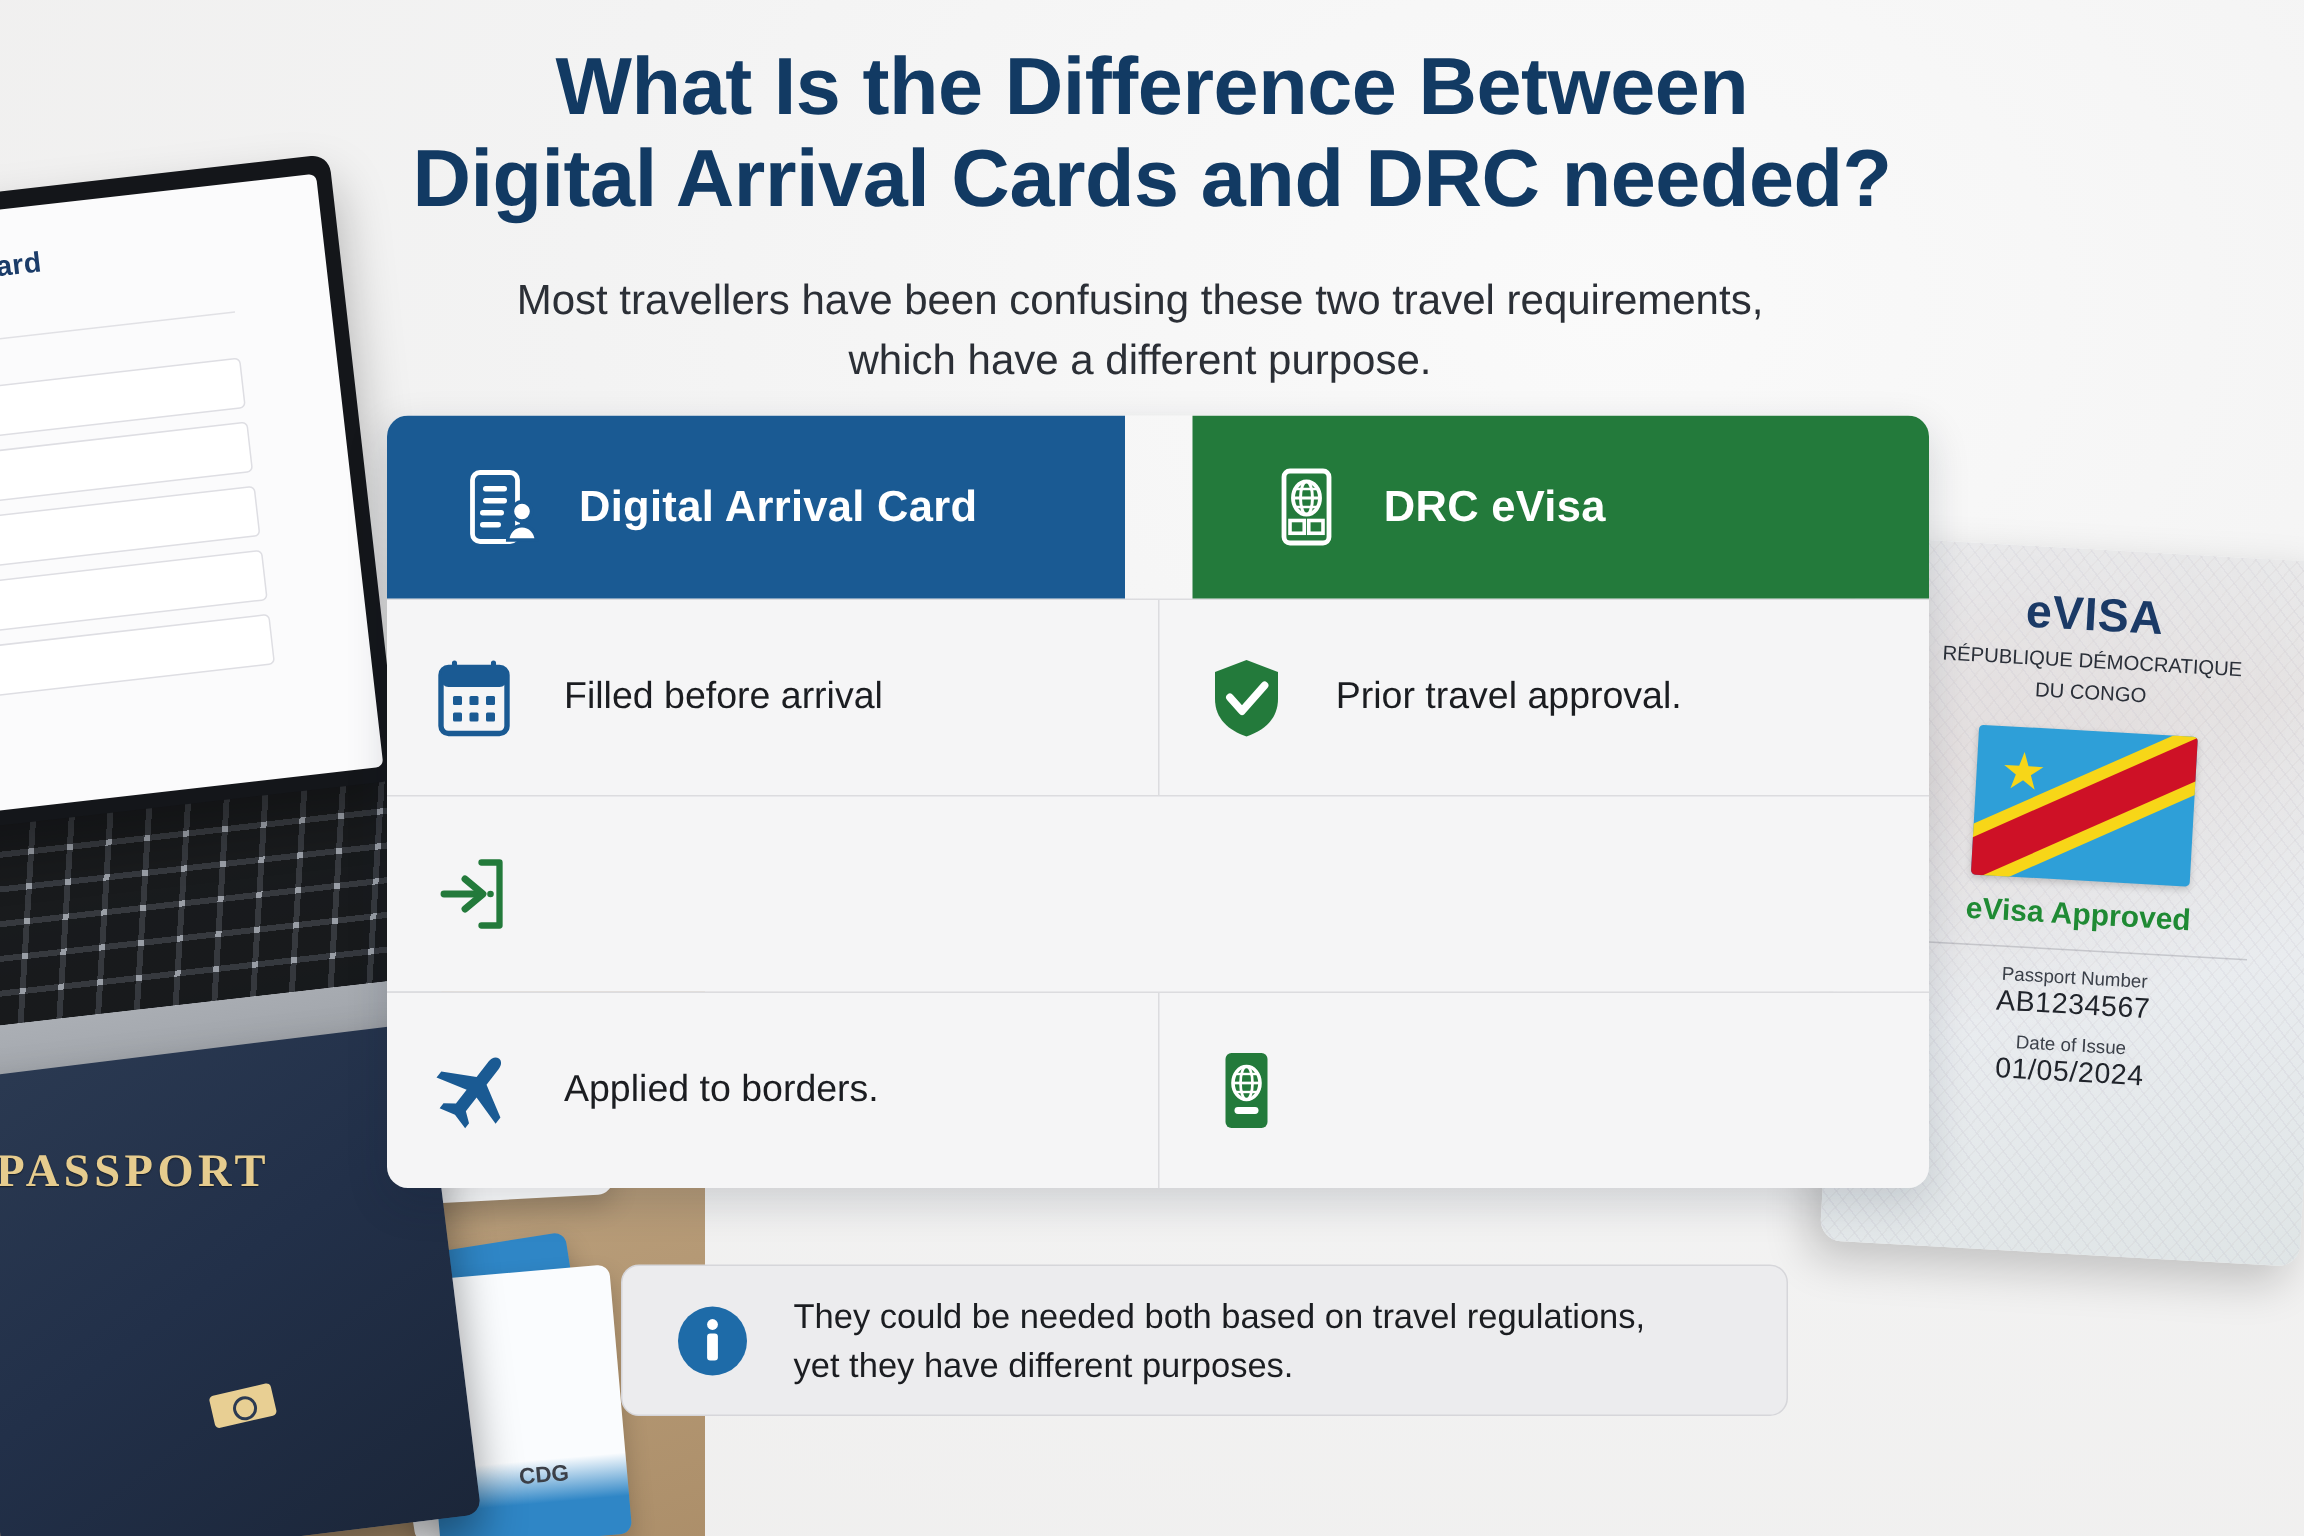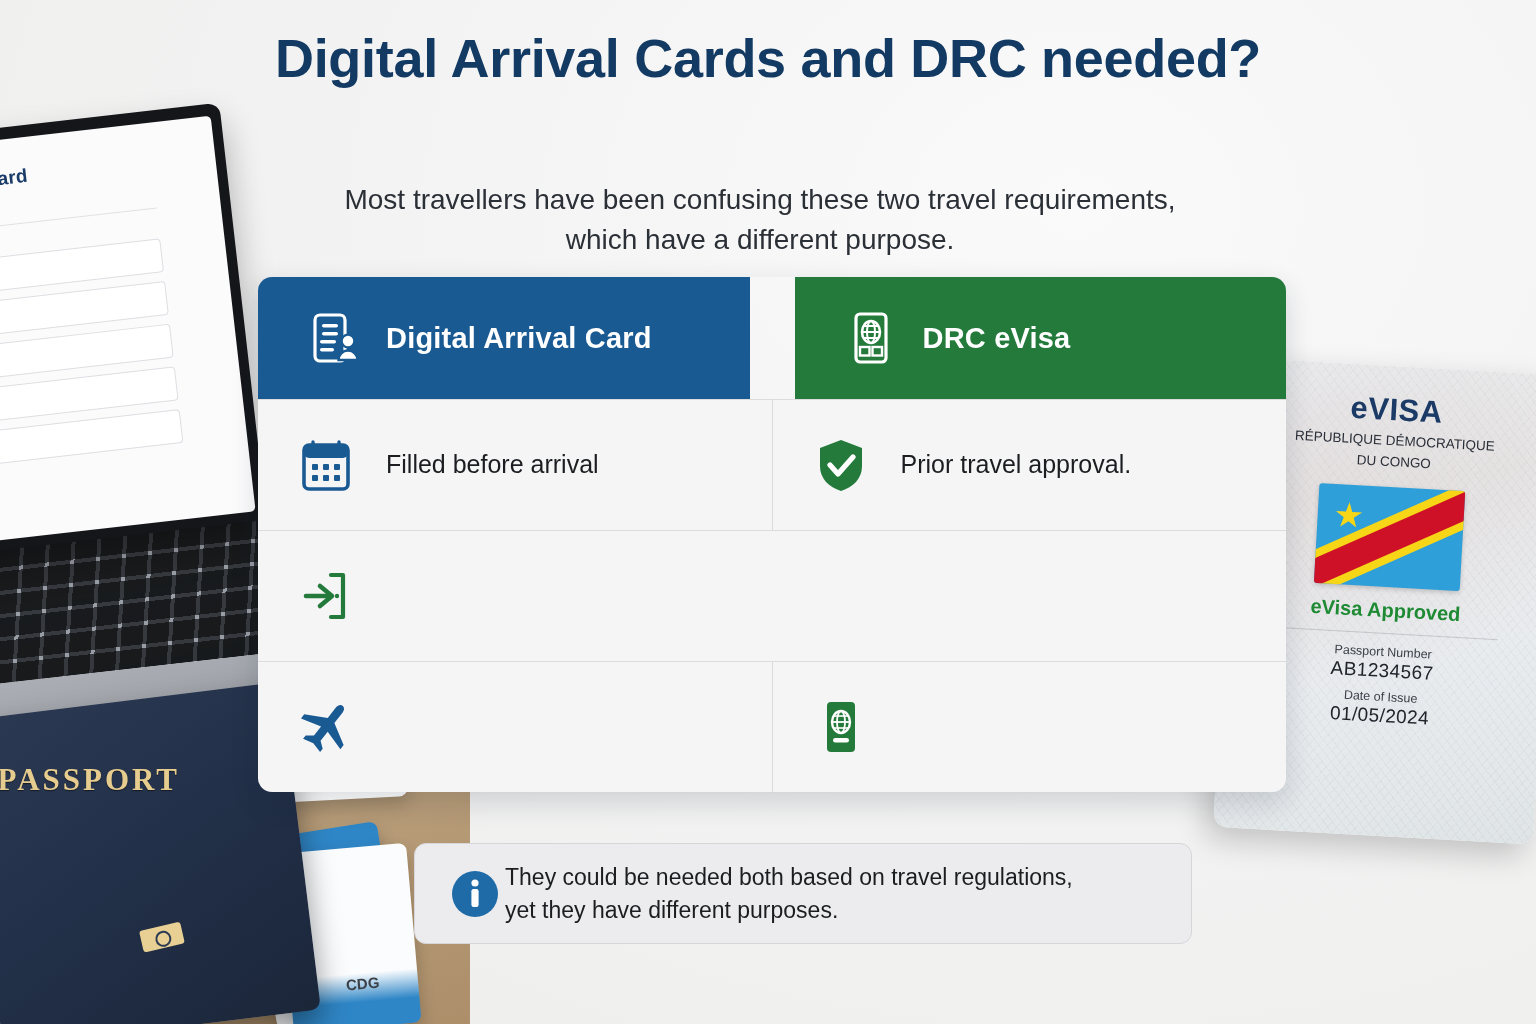--- a/index.html
+++ b/index.html
@@ -102,30 +102,30 @@
   .table{position:absolute;left:258px;top:277px;width:1028px;
     border-radius:14px;overflow:hidden;
     box-shadow:0 10px 28px rgba(20,30,50,.16);}
   .thead{display:flex;}
   .th{flex:1;display:flex;align-items:center;gap:22px;padding:27px 0 27px 46px;
     box-sizing:border-box;min-height:122px;}
   .th.blue{background:#1a5a93;}
   .th.green{background:#237a3b;margin-left:45px;}
   .th-label{color:#fff;font-size:29px;font-weight:700;letter-spacing:.2px;}
   .trow{display:flex;background:#f5f5f6;border-top:1px solid #dcdcdf;}
-  .td{flex:1;display:flex;align-items:center;gap:30px;padding:26px 22px 26px 38px;
+  .td{flex:1;display:flex;align-items:center;gap:30px;padding:26px 22px 26px 28px;
     box-sizing:border-box;min-height:130px;}
   .td + .td{border-left:1px solid #dcdcdf;}
   .cell-text{font-size:25px;color:#1b1d21;line-height:1.34;}
   .icon-wrap{width:60px;min-width:60px;height:60px;display:flex;align-items:center;justify-content:center;}
 
   
   .note{position:absolute;left:414px;top:843px;width:778px;height:101px;
     background:#ececee;border:1px solid #d6d6da;border-radius:12px;
-    display:flex;align-items:center;padding:0 30px;box-sizing:border-box;}
+    display:flex;align-items:center;gap:24px;padding:0 30px;box-sizing:border-box;}
   .note-text{font-size:23px;color:#1b1d21;line-height:1.40;}
 
   
   .title{position:absolute;left:0;right:0;top:28px;text-align:center;
     font-size:54px;line-height:1.13;font-weight:700;color:#123a63;letter-spacing:-.3px;}
   .subtitle{position:absolute;left:0;right:16px;top:180px;text-align:center;
     font-size:28px;line-height:1.42;color:#2b2f36;}
 </style>
 </head>
 <body>
@@ -180,20 +180,21 @@
       <div class="evisa-approved">eVisa Approved</div>
       <div class="evisa-rule"></div>
       <div class="evisa-lbl">Passport Number</div>
       <div class="evisa-val">AB1234567</div>
       <div class="evisa-lbl">Date of Issue</div>
       <div class="evisa-val">01/05/2024</div>
     </div>
   </div>
 
   <div class="title">
+    <div>What Is the Difference Between</div>
     <div>Digital Arrival Cards and DRC needed?</div>
   </div>
   <div class="subtitle">
     <div>Most travellers have been confusing these two travel requirements,</div>
     <div>which have a different purpose.</div>
   </div>
 
   <div class="table">
 
     <div class="thead">
@@ -273,20 +274,21 @@
 
     <div class="trow">
       <div class="td">
         <span class="icon-wrap">
           <svg width="60" height="60" viewBox="0 0 60 60">
             <g transform="rotate(38 30 30)">
               <path d="M30 3c2.6 0 4.2 2.4 4.2 5.6v13.2L55 33.4v5.2l-20.8-6v11.6l6.6 5v4.2L30 50.6 19.2 53.4v-4.2l6.6-5V32.6L5 38.6v-5.2l20.8-11.6V8.6C25.8 5.4 27.4 3 30 3z" fill="#1a5a93"></path>
             </g>
           </svg>
         </span>
+        <span class="cell-text">Applied to borders.</span>
       </div>
       <div class="td">
         <span class="icon-wrap">
           <svg width="58" height="58" viewBox="0 0 58 58">
             <rect x="15" y="4" width="28" height="50" rx="4" fill="#237a3b"></rect>
             <ellipse cx="29" cy="24" rx="9" ry="11" fill="none" stroke="#fff" stroke-width="2.4"></ellipse>
             <ellipse cx="29" cy="24" rx="4" ry="11" fill="none" stroke="#fff" stroke-width="1.8"></ellipse>
             <line x1="20" y1="24" x2="38" y2="24" stroke="#fff" stroke-width="1.8"></line>
             <line x1="21.5" y1="18" x2="36.5" y2="18" stroke="#fff" stroke-width="1.6"></line>
             <line x1="21.5" y1="30" x2="36.5" y2="30" stroke="#fff" stroke-width="1.6"></line>

